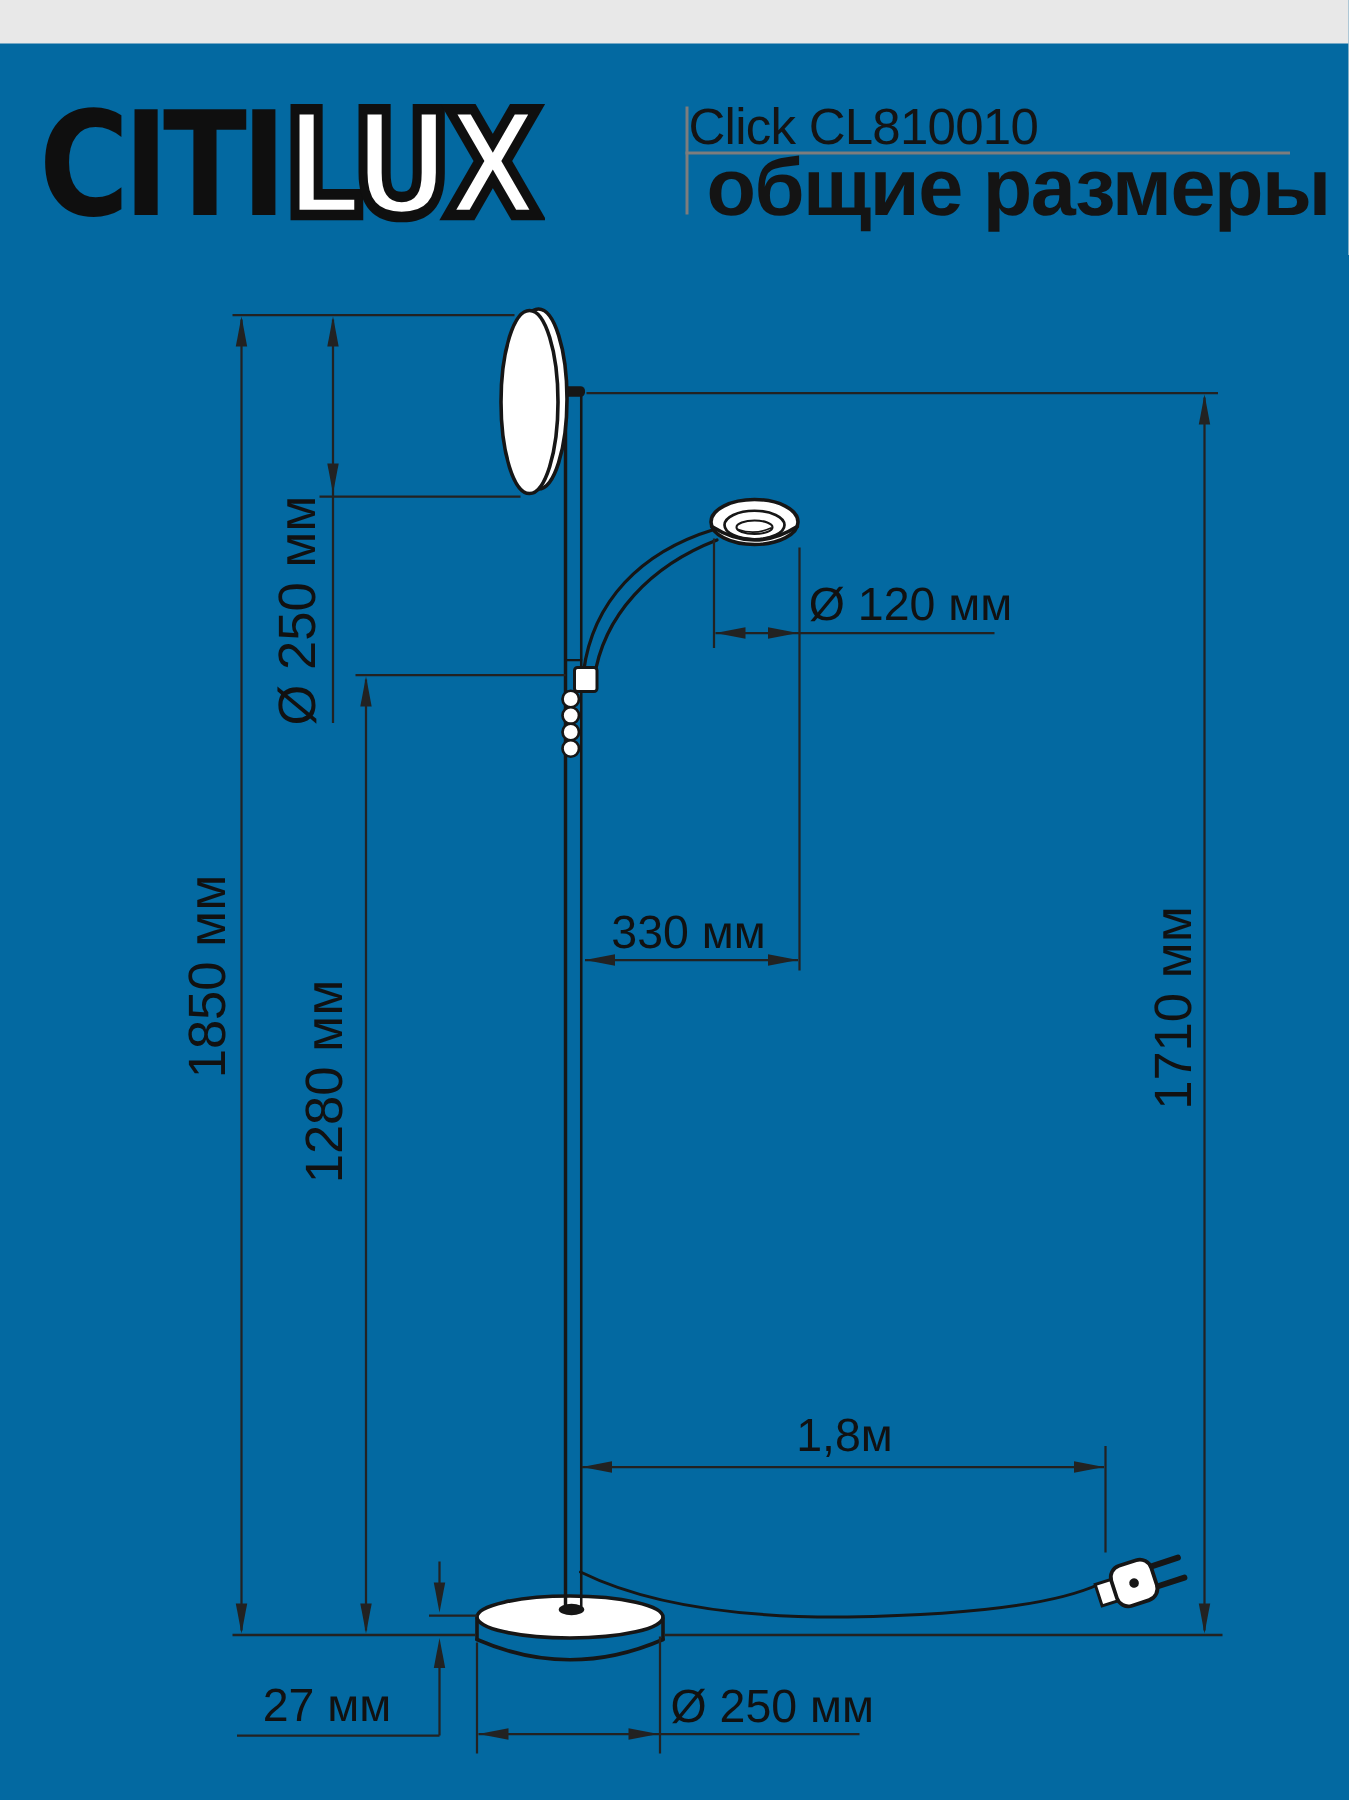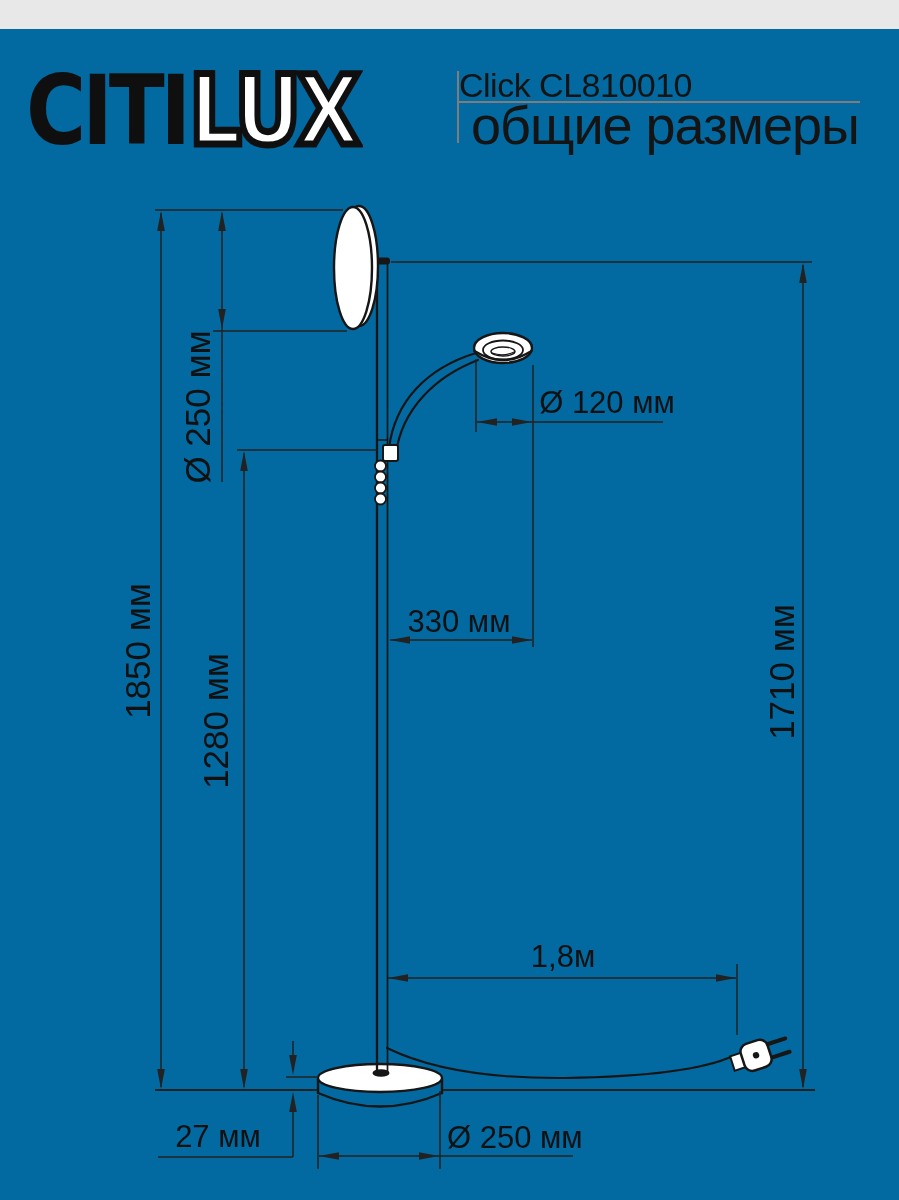--- a/index.html
+++ b/index.html
@@ -26,21 +26,21 @@
     margin-left:2px;
   }
   .v-rule{position:absolute;left:457px;top:42px;width:2px;height:72px;background:#7d7d7d;}
   .h-rule{position:absolute;left:457px;top:72px;width:403px;height:2px;background:#7d7d7d;}
   .product-title{
     position:absolute;left:459px;top:39px;
     font-size:34px;line-height:1;color:#141414;letter-spacing:-0.5px;white-space:nowrap;
   }
   .page-subtitle{
     position:absolute;left:471px;top:69px;
-    font-size:54px;line-height:1;color:#141414;letter-spacing:-1px;white-space:nowrap;
+    font-size:54px;line-height:1;color:#141414;letter-spacing:-1px;white-space:nowrap;font-weight:bold;
   }
   
   svg.drawing{position:absolute;left:0;top:0;}
   .dl{font-family:"Liberation Sans", sans-serif;font-size:31px;fill:#111;stroke:none;}
   .dlr{font-size:35px;}
 </style>
 </head>
 <body>
 
 <div class="page">

